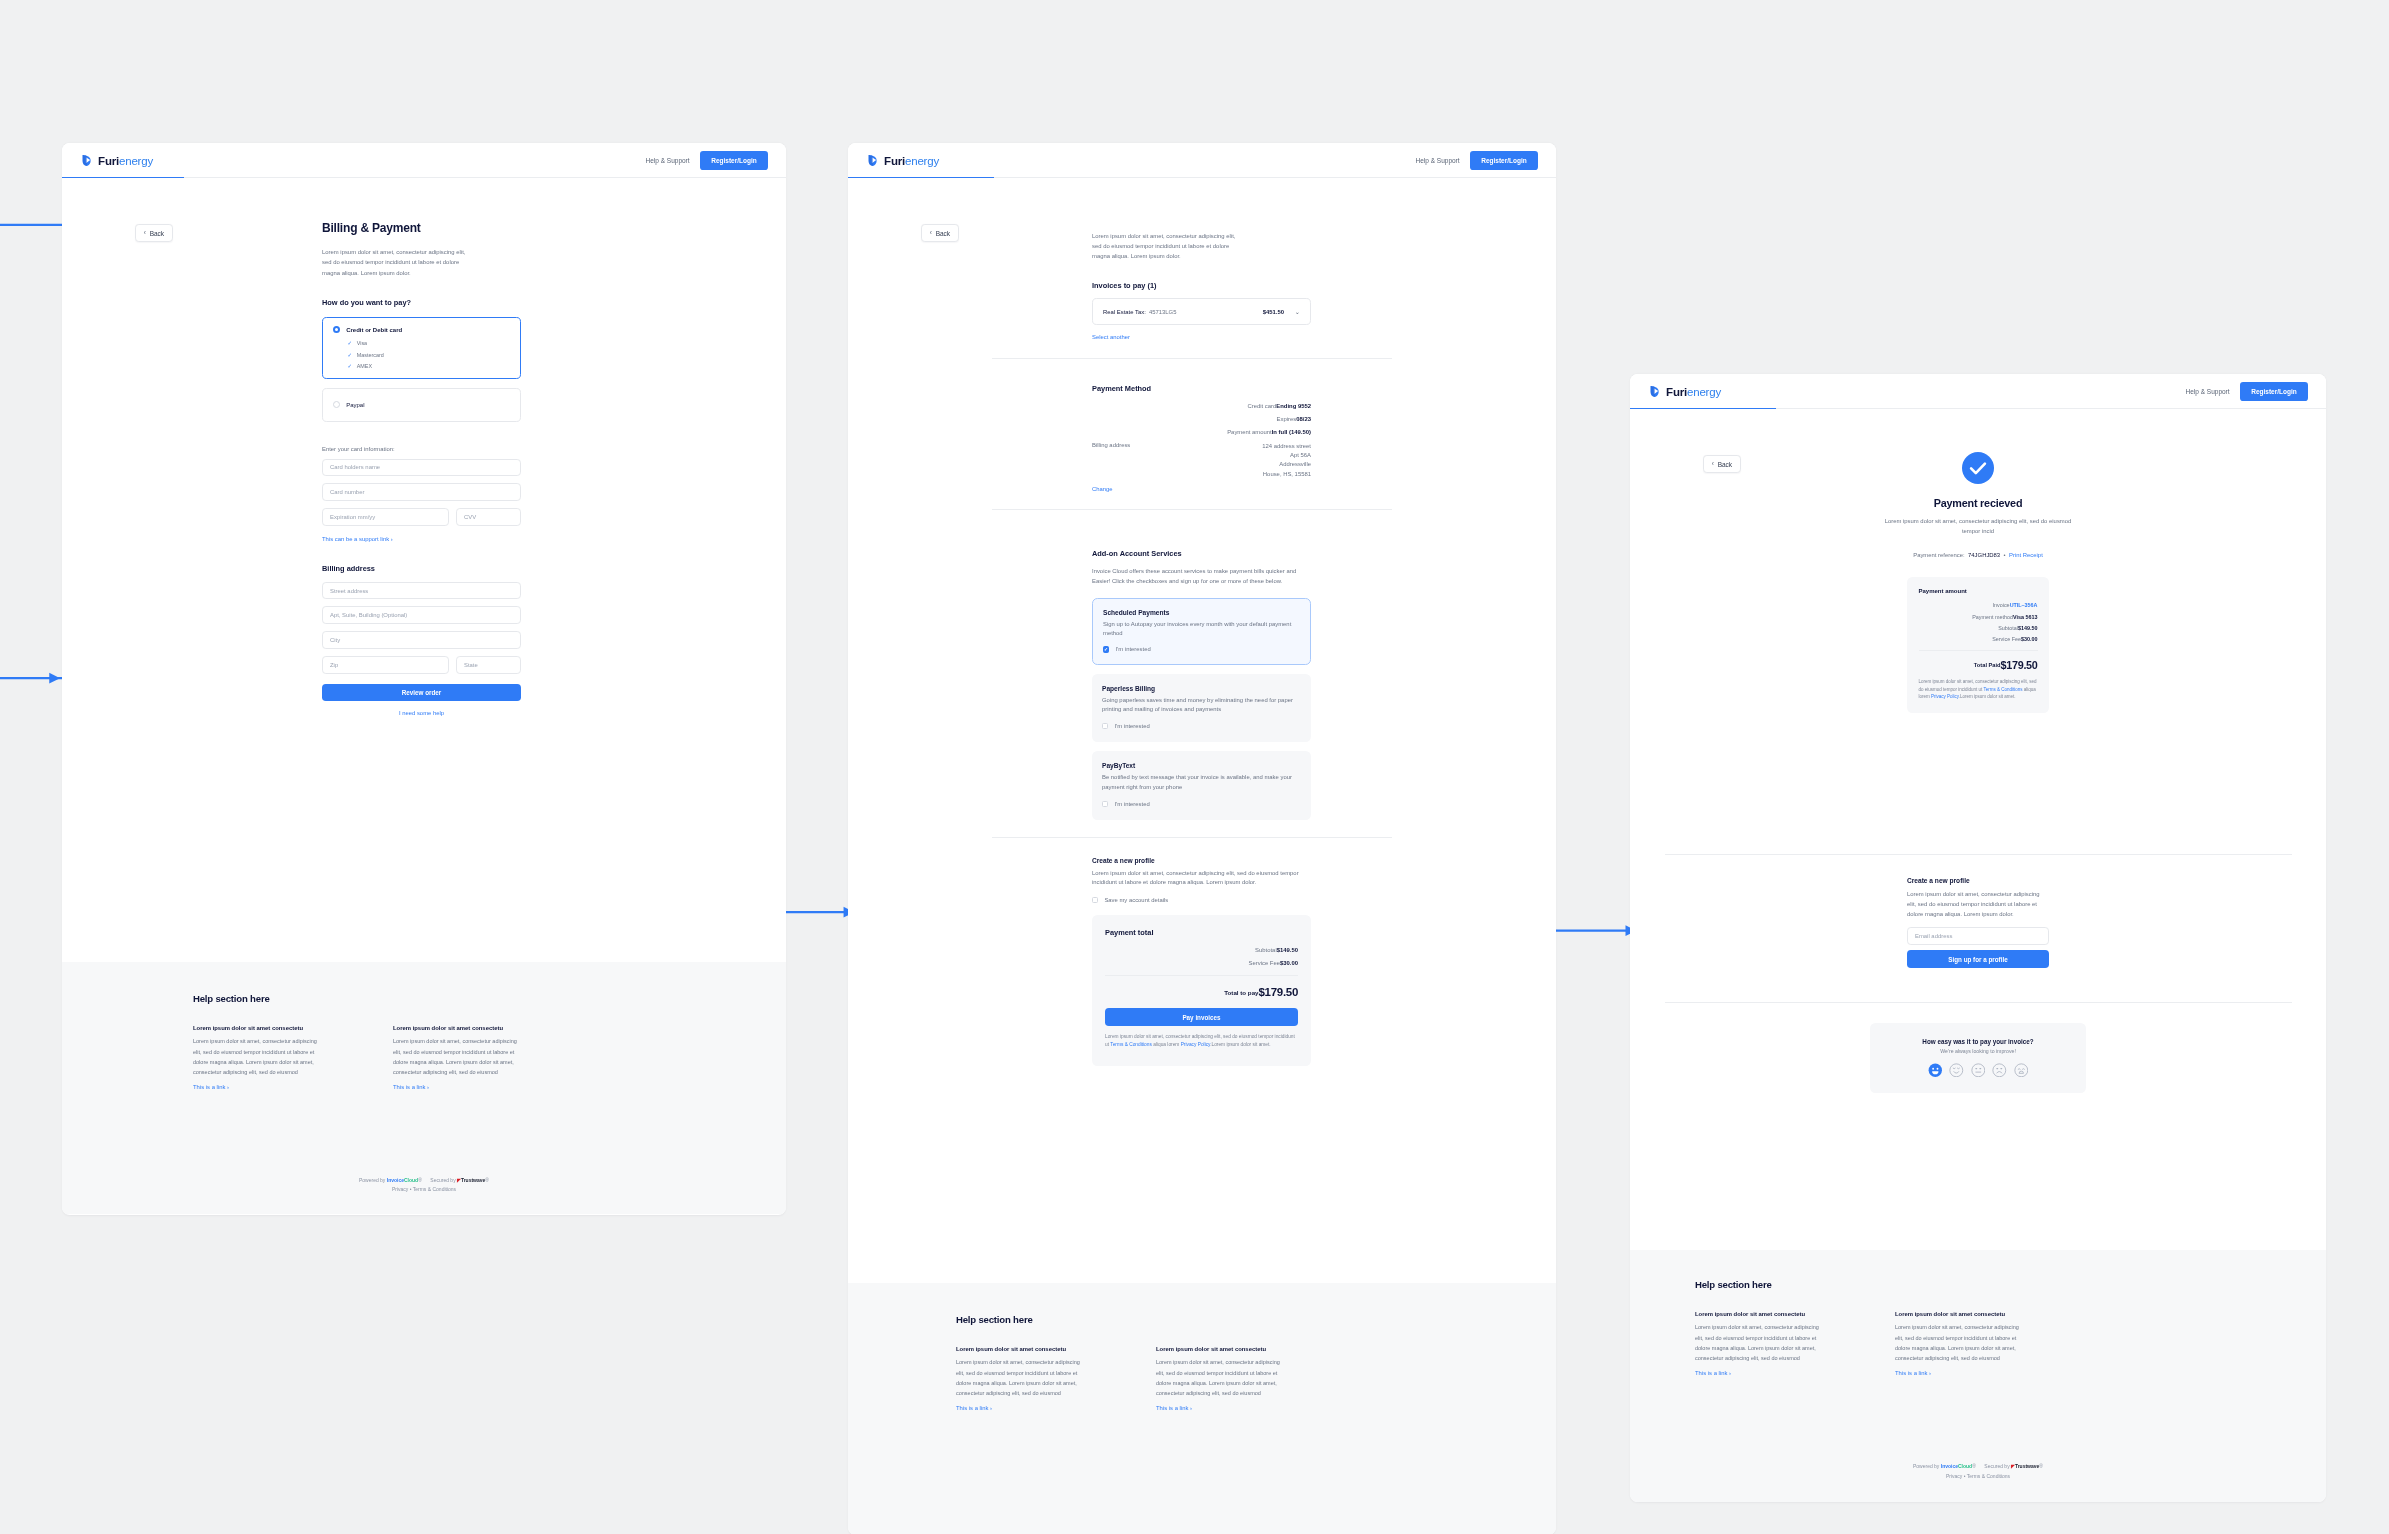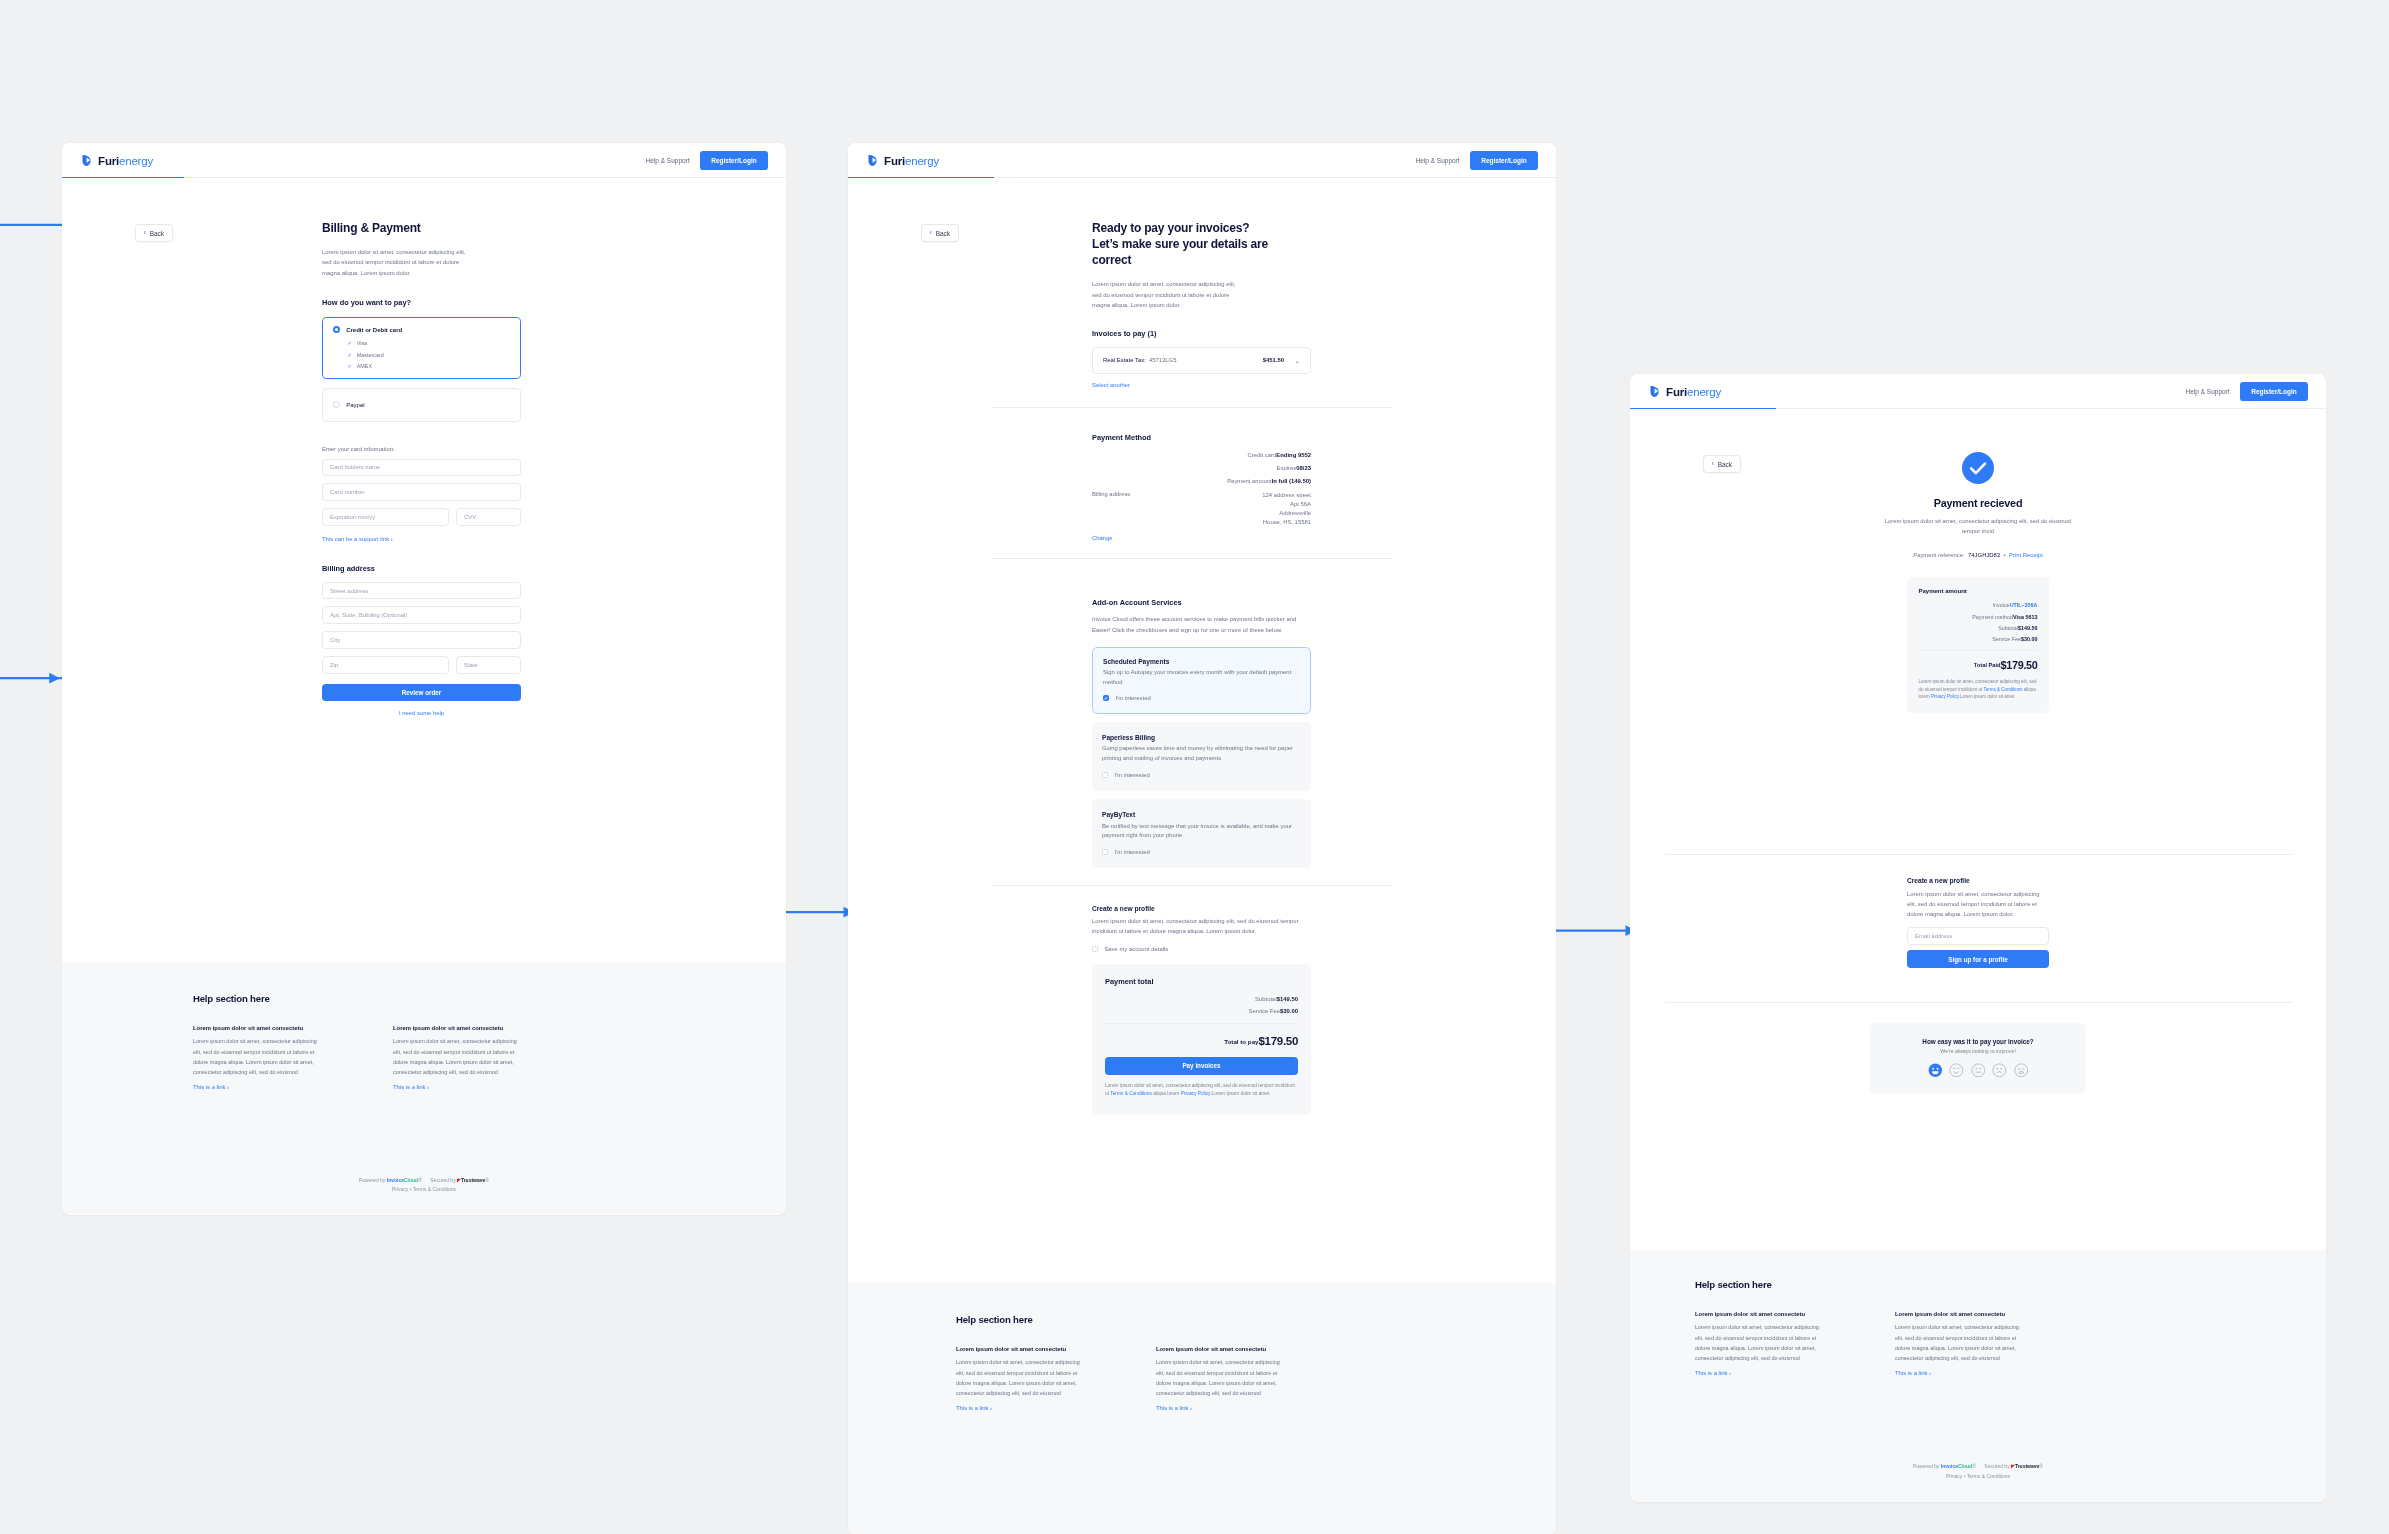--- a/index.html
+++ b/index.html
@@ -261,25 +261,20 @@
 
     <div class="panel-body" style="position:relative; height:1105px;">
       <div style="position:absolute; left:73px; top:46px;">
         <span class="backbtn">
           <span class="chev">‹</span>
           <span>Back</span>
         </span>
       </div>
 
       <div style="position:absolute; left:244px; top:42px; width:400px;">
-        <h1 class="title">
-          <span>Ready to pay your invoices?</span><br>
-          <span>Let’s make sure your details are</span><br>
-          <span>correct</span>
-        </h1>
         <p class="body" style="margin-top:10.8px; width:150px;">Lorem ipsum dolor sit amet, consectetur adipiscing elit, sed do eiusmod tempor incididunt ut labore et dolore magna aliqua. Lorem ipsum dolor.</p>
 
         <h2 class="sect" style="margin-top:19px;">Invoices to pay (1)</h2>
 
         <div style="margin-top:8.5px; width:219px; border:0.8px solid #e6e8ec; border-radius:4.6px; background:#fff; height:27px; display:flex; align-items:center; padding:0 10px;">
           <span class="lbl" style="color:#10163a;">Real Estate Tax:</span>
           <span class="lbl" style="margin-left:3.1px;">45713LG5</span>
           <span class="val" style="margin-left:auto;">$451.50</span>
           <span style="margin-left:10.8px; color:#5a6476; font-size:6.2px;">⌄</span>
         </div>

